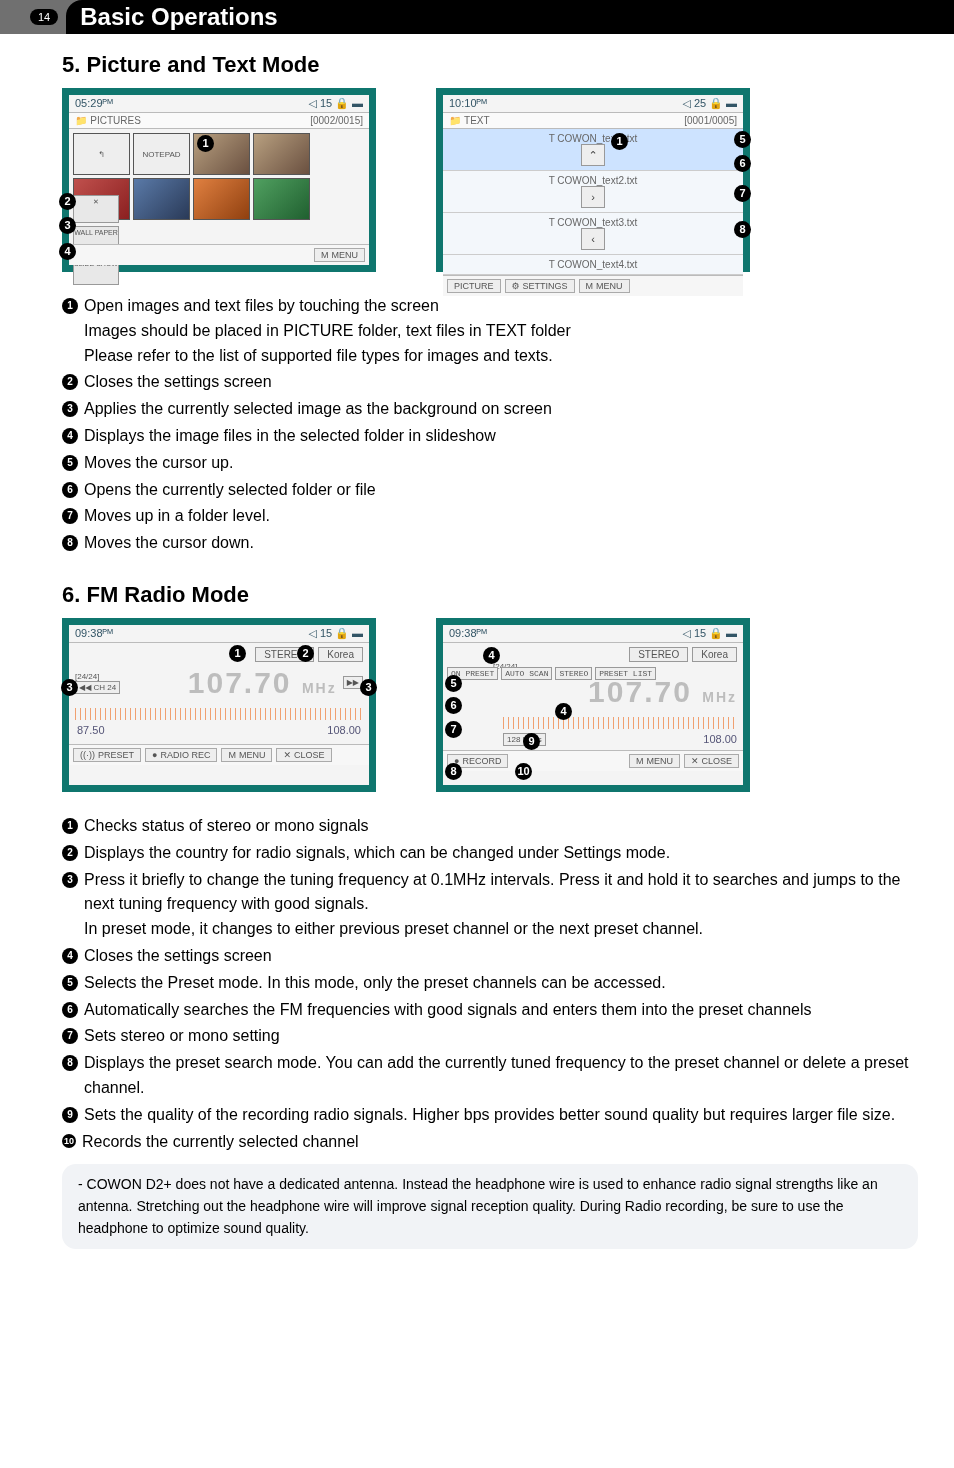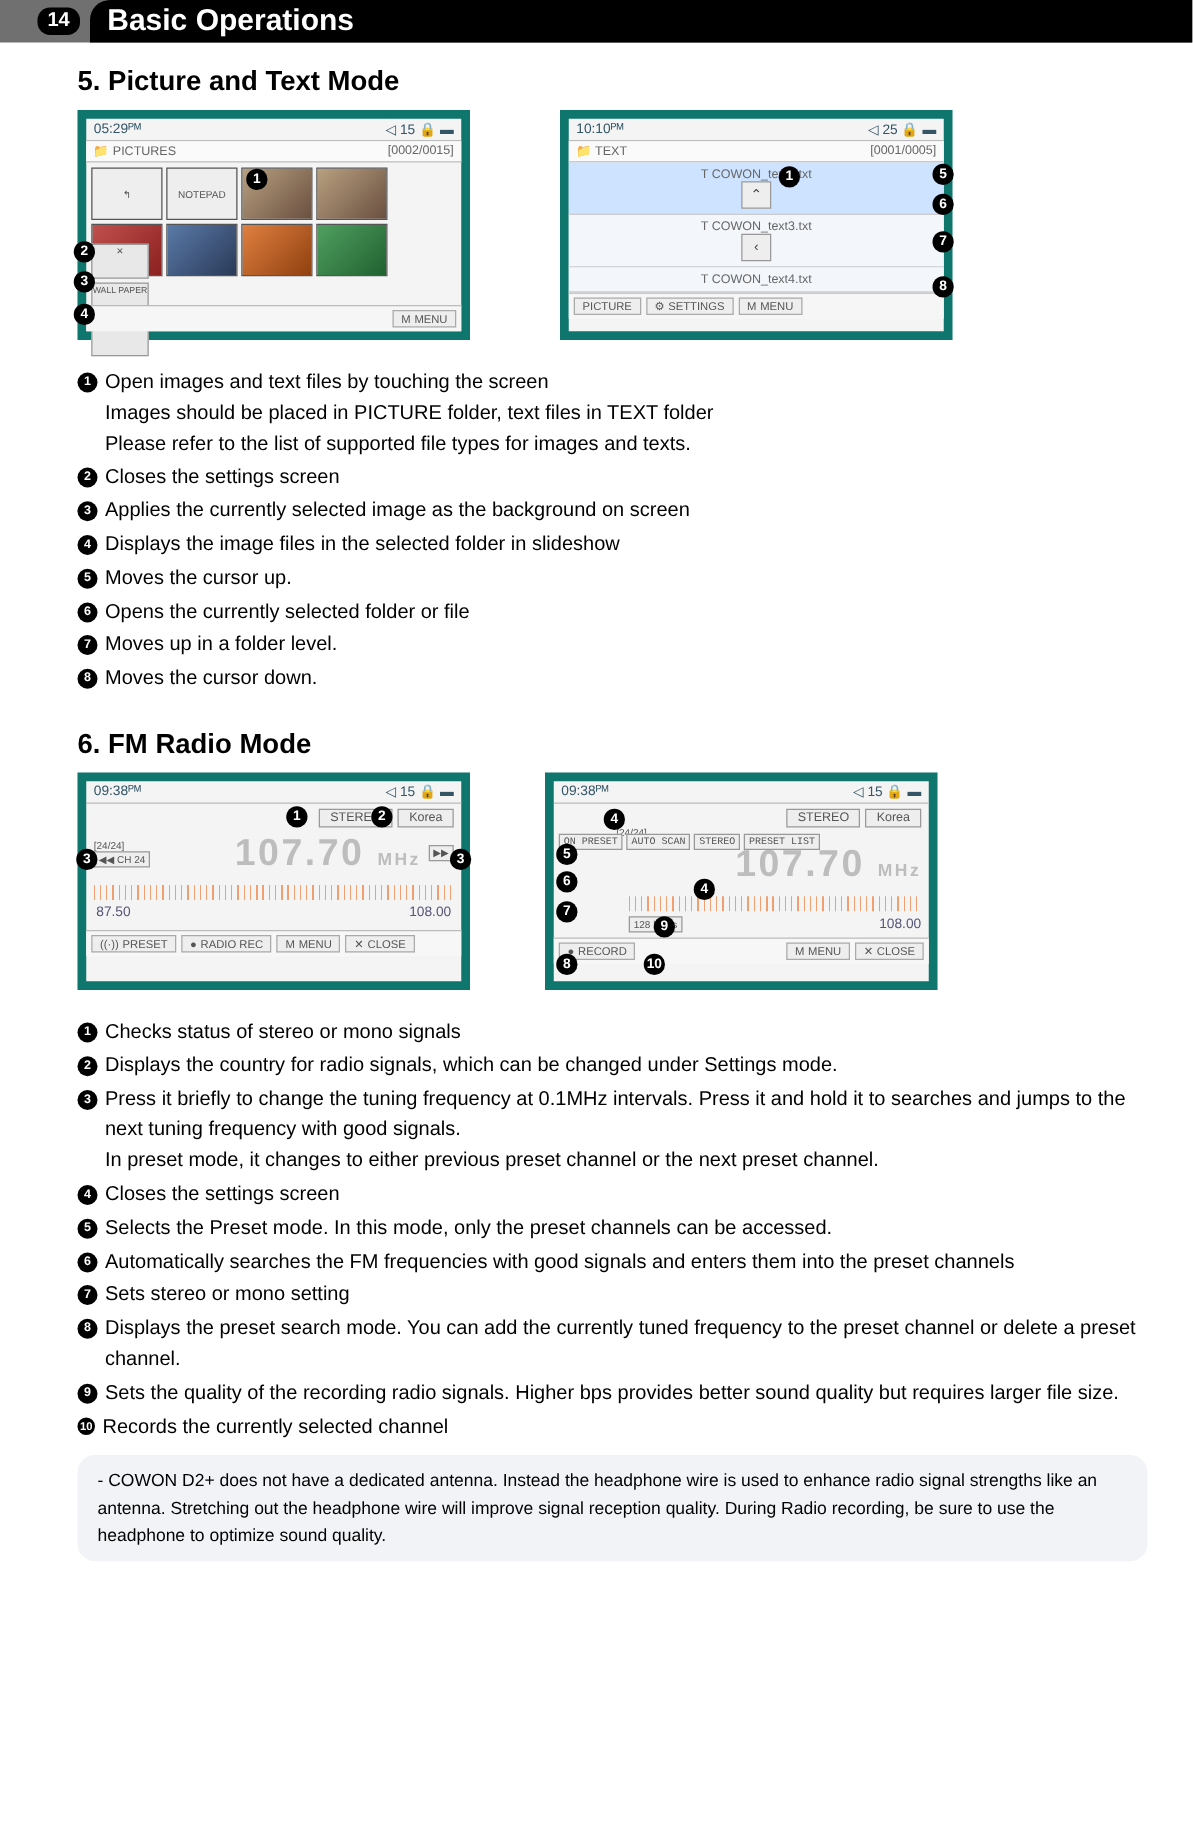--- a/index.html
+++ b/index.html
@@ -19,22 +19,22 @@
   
   .header-bar {
     display: flex;
     align-items: center;
     background: #707070;
     height: 34px;
   }
   .page-num-pill {
     background: #000;
     color: #fff;
-    font-size: 16px;
-    font-weight: bold;
+    font-size: 11px;
+    font-weight: normal;
     border-radius: 10px;
     padding: 2px 8px;
     margin-left: 30px;
     margin-right: 8px;
   }
   .header-title-box {
     background: #000;
     color: #fff;
     font-size: 24px;
     font-weight: bold;
@@ -277,33 +277,37 @@
         <div class="shot-bottom" style="justify-content:flex-end; position:absolute; bottom:0; left:0; right:0;">
           <span class="btn-chip">M <span>MENU</span></span>
         </div>
 
         <span class="badge" style="left:128px; top:40px;">1</span>
         <span class="badge" style="left:-10px; top:98px;">2</span>
         <span class="badge" style="left:-10px; top:122px;">3</span>
         <span class="badge" style="left:-10px; top:148px;">4</span>
       </div>
 
-      <div class="shot" style="height:170px;margin-left:12px;">
+      <div class="shot" style="height:170px;">
         <div class="shot-status">
           <span>10:10ᴾᴹ</span>
           <span>◁ <span>25</span> 🔒 ▬</span>
         </div>
         <div class="shot-crumb">
           <span>📁 <span>TEXT</span></span>
           <span>[0001/0005]</span>
         </div>
         <div class="text-list">
           <div class="row sel">
             <span>T <span>COWON_text1.txt</span></span>
             <span class="arrow-btn">⌃</span>
+          </div>
+          <div class="row">
+            <span>T <span>COWON_text2.txt</span></span>
+            <span class="arrow-btn">›</span>
           </div>
           <div class="row">
             <span>T <span>COWON_text3.txt</span></span>
             <span class="arrow-btn">‹</span>
           </div>
           <div class="row">
             <span>T <span>COWON_text4.txt</span></span>
           </div>
         </div>
         <div class="shot-bottom">

